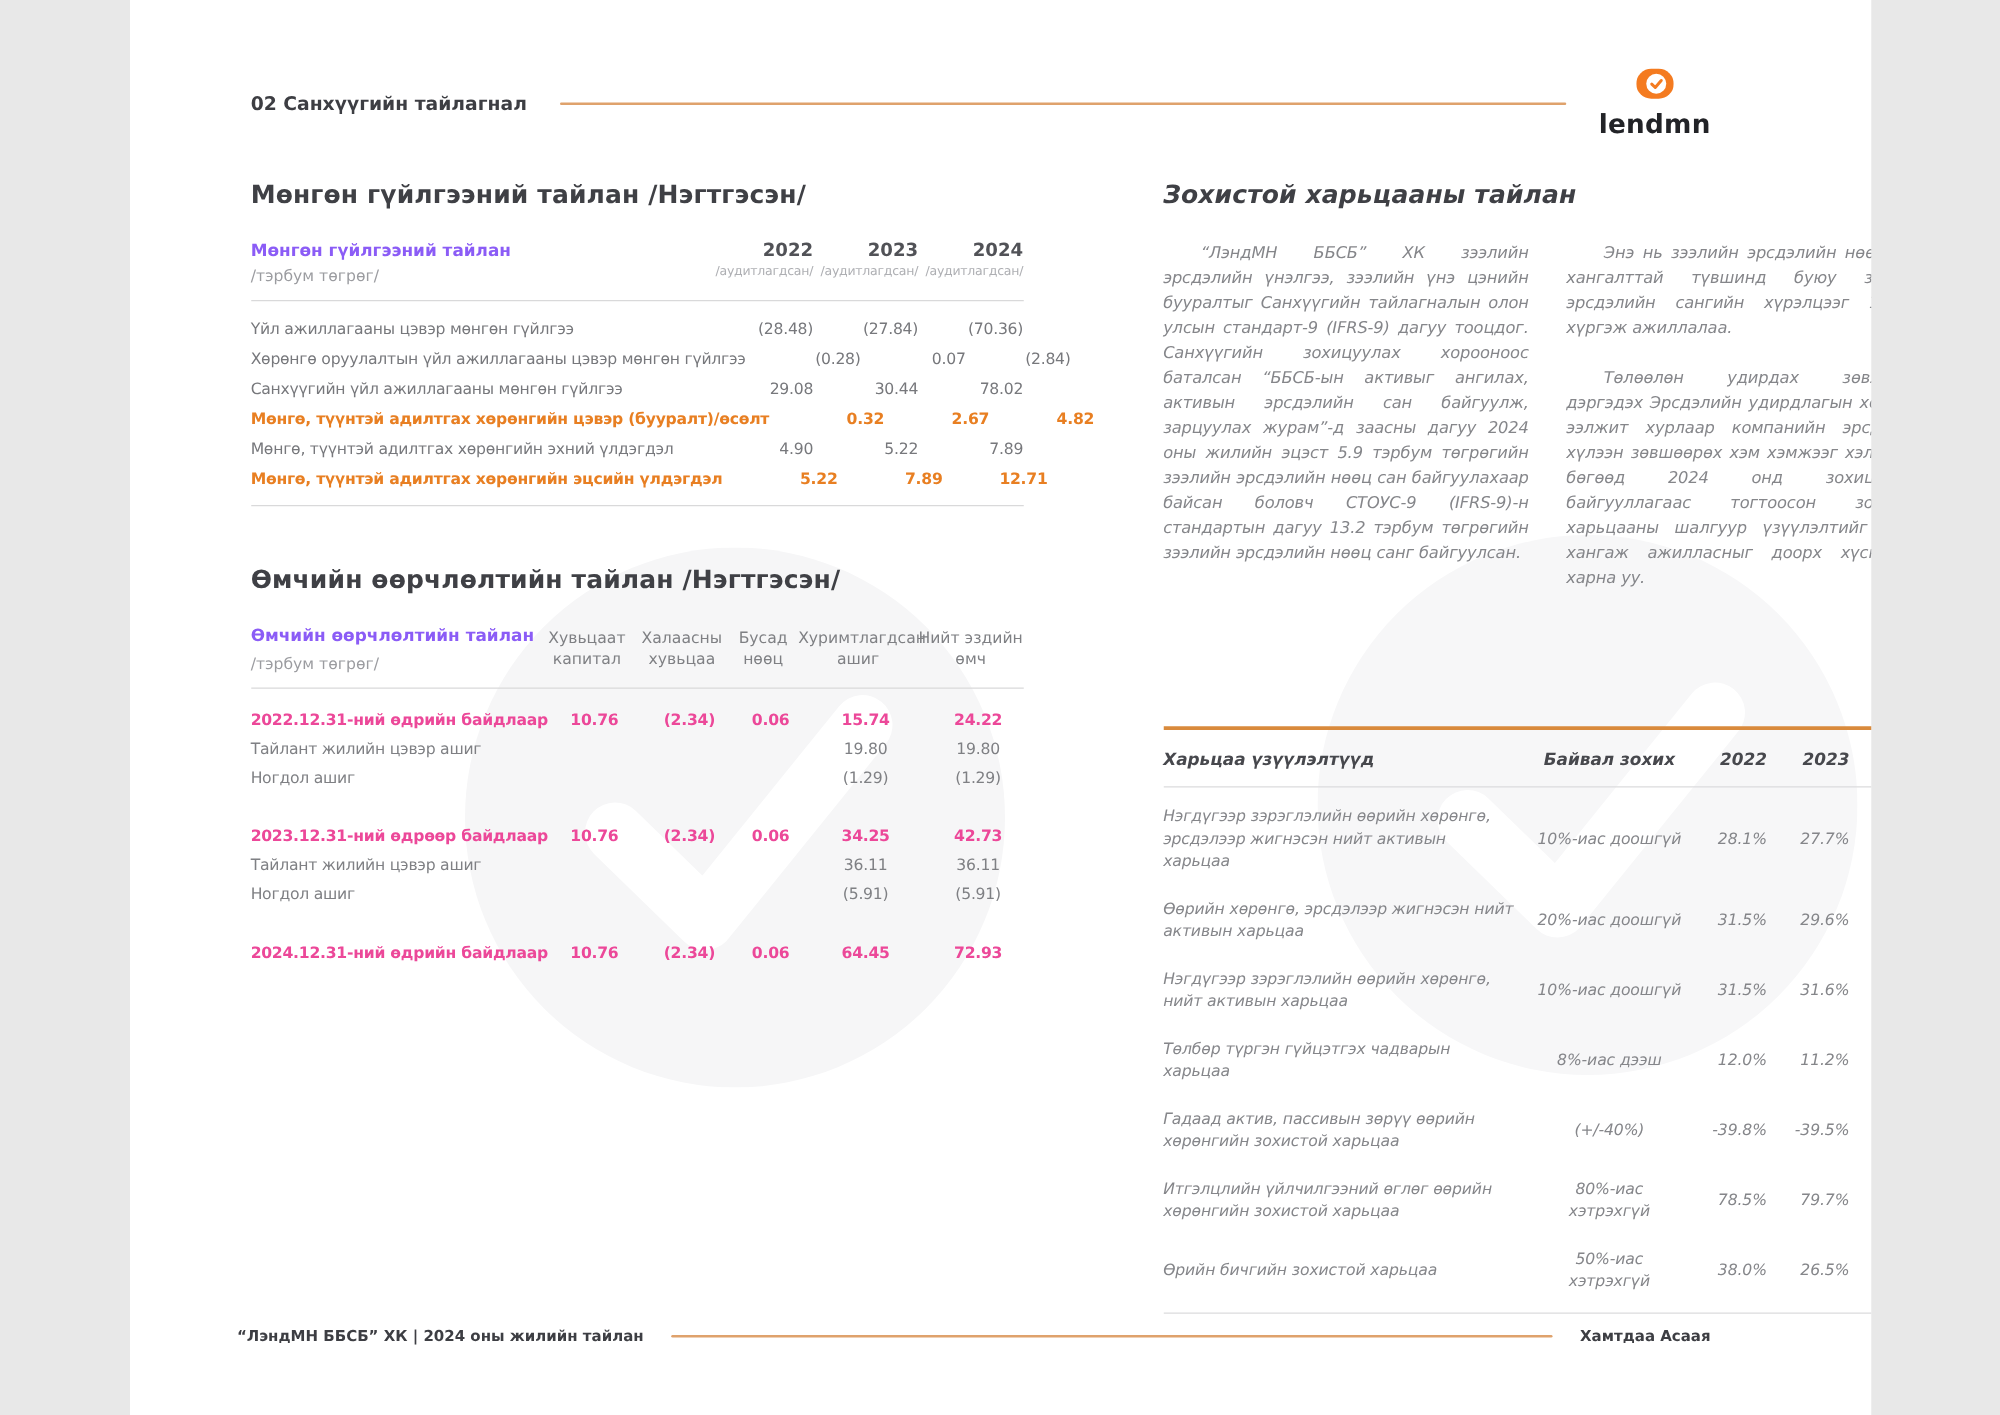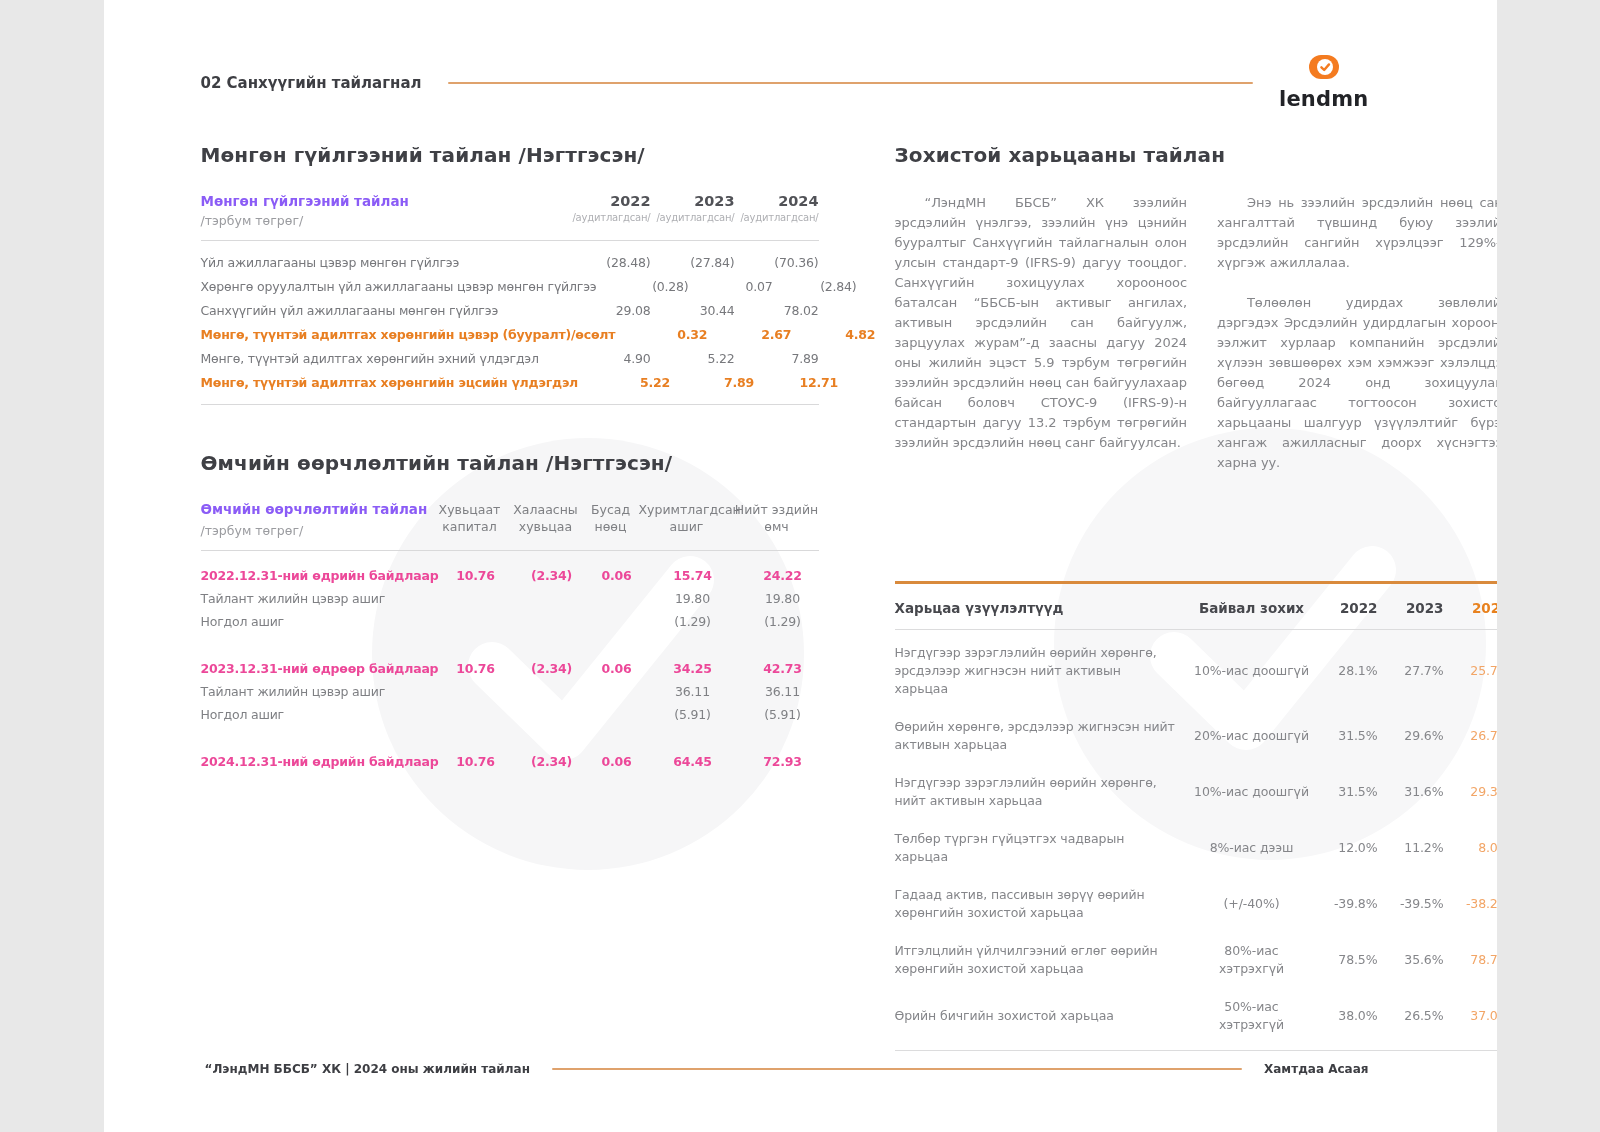--- a/index.html
+++ b/index.html
@@ -9,23 +9,23 @@
     overflow:hidden;margin:0 auto;
   }
   .wm{position:absolute;z-index:0;pointer-events:none;}
   
   .header{position:relative;z-index:1;display:flex;align-items:center;gap:26px;padding:54px 128px 0 97px;}
   .ph-title{font-size:15px;font-weight:700;color:#3d3e43;white-space:nowrap;}
   .ph-line{flex:1;height:2px;background:#dfa26c;border-radius:1px;}
   .logo{display:flex;align-items:center;gap:7px;flex-direction:column;}
   .logo-text{font-size:21px;font-weight:700;color:#222327;letter-spacing:.2px;}
   
-  .main{position:relative;z-index:1;display:flex;gap:76px;padding:32px 128px 0 97px;}
+  .main{position:relative;z-index:1;display:flex;gap:112px;padding:32px 128px 0 97px;}
   .col-left{width:618px;flex:none;}
-  .col-right{width:615px;flex:none;}
+  .col-right{width:615px;flex:none;font-style:italic;}
   h2{font-size:20px;font-weight:700;color:#3f4045;margin:0 0 26px;letter-spacing:.1px;}
   h2.mt{margin-top:46px;}
   
   .t1-head{display:flex;align-items:flex-start;padding-bottom:12px;border-bottom:1px solid #d9d9da;}
   .t1-headlabel{flex:1;}
   .hl-main{font-size:13.5px;font-weight:700;color:#8b5cf6;}
   .hl-sub{font-size:12.5px;color:#9b9ca0;margin-top:4px;}
   .t1-year{width:84px;text-align:right;}
   .yr{font-size:14.5px;font-weight:700;color:#515257;}
   .note{font-size:10px;color:#aeafb3;margin-top:3px;letter-spacing:-0.2px;}
@@ -56,21 +56,21 @@
   .rt-std{width:120px;text-align:center;flex:none;}
   .rt-yr{width:66px;text-align:right;flex:none;}
   .rt-yr.y24{color:#e8821f;}
   .rt-body{border-bottom:1px solid #dcdcdd;padding:4px 0 6px;}
   .rtr{display:flex;align-items:center;padding:10px 0;font-size:12.5px;color:#85868a;line-height:18px;letter-spacing:-0.1px;}
   .rtr .lab{flex:1;padding-right:14px;}
   .rtr .std{width:120px;text-align:center;flex:none;}
   .rtr .val{width:66px;text-align:right;flex:none;}
   .rtr .val.y24{color:#f2a566;}
   
-  .footer{position:absolute;z-index:1;left:101px;right:128px;bottom:56px;display:flex;align-items:center;gap:22px;}
+  .footer{position:absolute;z-index:1;left:86px;right:128px;bottom:56px;display:flex;align-items:center;gap:22px;}
   .f-left,.f-right{font-size:12px;font-weight:700;color:#3d3e43;white-space:nowrap;}
   .f-line{flex:1;height:2px;background:#dfa26c;border-radius:1px;}
 </style>
 </head>
 <body>
 
 <div class="page">
 
   <svg class="wm" style="left:268px;top:438px" width="432" height="432" viewBox="0 0 432 432">
     <circle cx="216" cy="216" r="216" fill="#f6f6f7"></circle>
@@ -287,21 +287,21 @@
               <div class="lab">Гадаад актив, пассивын зөрүү өөрийн хөрөнгийн зохистой харьцаа</div>
               <div class="std">(+/-40%)</div>
               <div class="val">-39.8%</div>
               <div class="val">-39.5%</div>
               <div class="val y24">-38.2%</div>
             </div>
             <div class="rtr">
               <div class="lab">Итгэлцлийн үйлчилгээний өглөг өөрийн хөрөнгийн зохистой харьцаа</div>
               <div class="std">80%-иас хэтрэхгүй</div>
               <div class="val">78.5%</div>
-              <div class="val">35.6%</div>
+              <div class="val">79.7%</div>
               <div class="val y24">78.7%</div>
             </div>
             <div class="rtr">
               <div class="lab">Өрийн бичгийн зохистой харьцаа</div>
               <div class="std">50%-иас хэтрэхгүй</div>
               <div class="val">38.0%</div>
               <div class="val">26.5%</div>
               <div class="val y24">37.0%</div>
             </div>
           </div>

